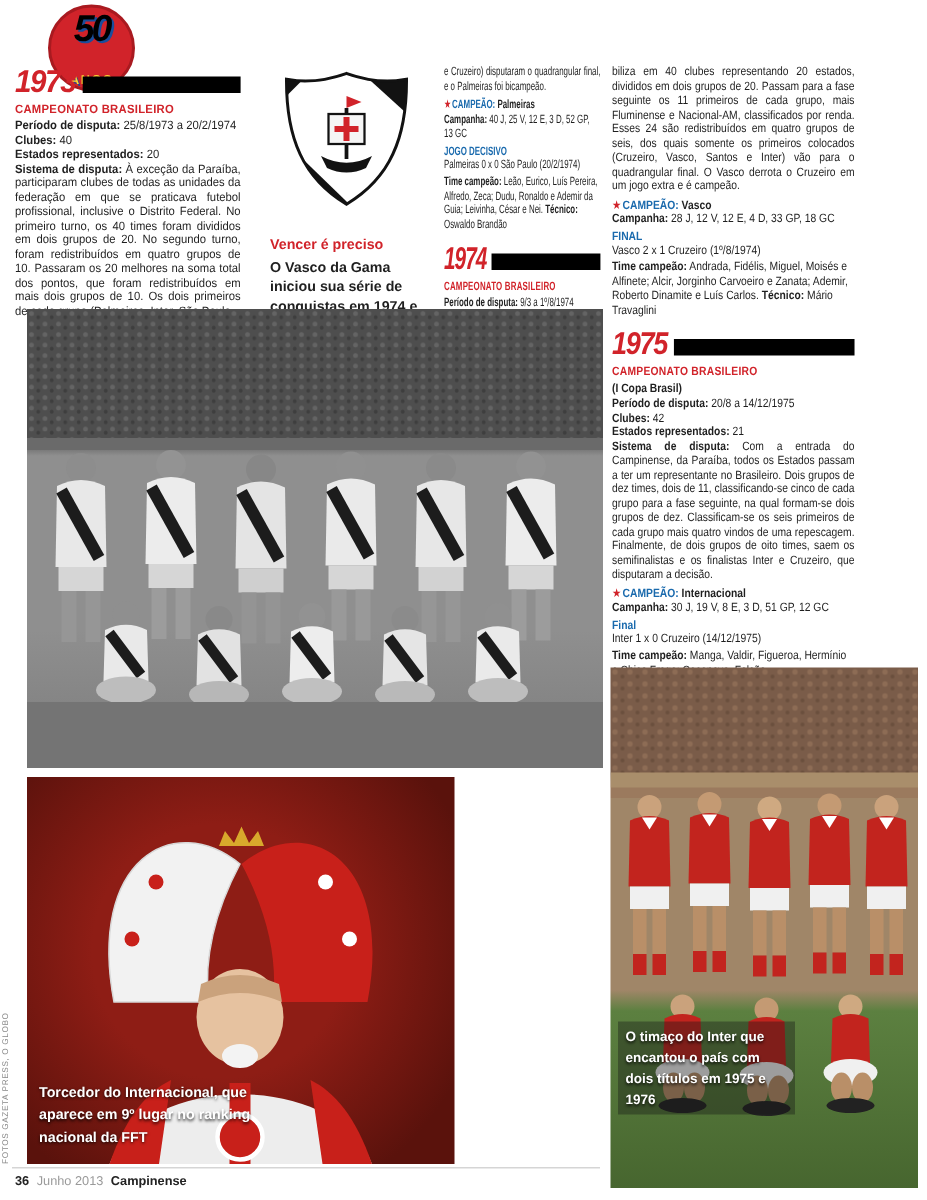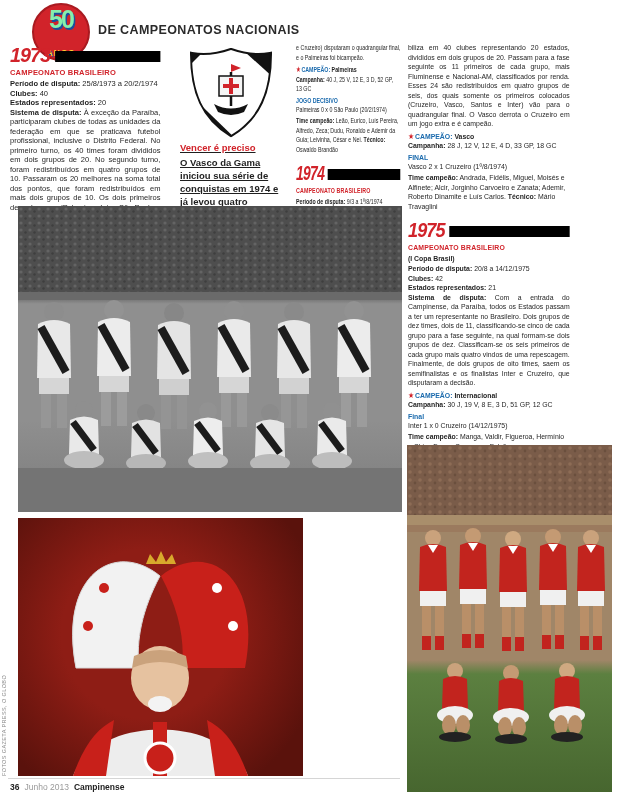--- a/index.html
+++ b/index.html
@@ -2,21 +2,21 @@
 <html><head>
 <meta charset="utf-8">
 <style>
   html,body{margin:0;padding:0;background:#cfcfcf;}
   .page{position:relative;width:618px;height:800px;background:#ffffff;overflow:hidden;
         font-family:"Liberation Sans",sans-serif;color:#1f1f1f;}
   
   .badge{position:absolute;left:32px;top:3px;width:54px;height:54px;border-radius:50%;
          background:#d1232a;border:2px solid #a91a20;display:flex;flex-direction:column;
          align-items:center;justify-content:center;line-height:1;}
-  .badge .b1{font-size:25px;font-weight:bold;color:#86efac;
+  .badge .b1{font-size:25px;font-weight:bold;font-style:italic;color:#000000;
              text-shadow:1.5px 1.5px 0 #1a4e9c;letter-spacing:-2px;}
   .badge .b2{font-size:8.5px;font-weight:bold;color:#ffd530;text-shadow:1px 1px 0 #1a4e9c;
              letter-spacing:1px;margin-top:17px;}
   .htitle{position:absolute;left:98px;top:23px;font-size:12.5px;font-weight:bold;
           color:#2b2b2b;letter-spacing:.4px;}
   
   .col{position:absolute;transform-origin:0 0;}
   .col1{left:10px;top:43px;width:160px;transform:scaleX(.94);}
   .col2{left:170px;top:44px;width:122px;}
   .col3{left:296px;top:43px;width:158px;transform:scaleX(.66);}
@@ -29,21 +29,21 @@
   p{margin:0;}
   .fld,.body{font-size:8px;line-height:9.5px;}
   .just{text-align:justify;}
   .champ{font-size:8px;line-height:9.5px;margin-top:3px;}
   .champ .star{color:#d1232a;font-size:8px;margin-right:1px;}
   .blue{color:#1a6aad;font-weight:bold;}
   .bluehead{font-size:8px;font-weight:bold;color:#1a6aad;margin-top:2px;}
   .mt2{margin-top:2px;} .mt6{margin-top:7px;}
   
   .crest{display:block;margin:2px auto 0 auto;}
-  .callout{margin-top:4px;padding-left:10px;text-decoration:underline;}
+  .callout{margin-top:20px;padding-left:10px;}
   .callout .ct{font-size:9.5px;font-weight:bold;color:#d1232a;margin-bottom:3px;}
   .callout .cb{font-size:9.5px;font-weight:bold;line-height:13px;width:100px;}
   
   .photo{position:absolute;overflow:hidden;}
   .vasco-photo{left:18px;top:206px;width:384px;height:306px;
      background:linear-gradient(#4e4e4e 0 28%,#8f8f8f 32% 70%,#7c7c7c);}
   .fan-photo{left:18px;top:518px;width:285px;height:258px;
      background:radial-gradient(circle at 45% 45%,#8e1d15 0 40%,#5a120c 85%);}
   .inter-photo{left:407px;top:445px;width:205px;height:347px;
      background:linear-gradient(#7a5c49 0 20%,#9b7a5e 22% 25%,#a08668 25% 62%,#5c8040 66%,#47662f);}
@@ -63,21 +63,20 @@
 </style>
 </head>
 <body>
 
 <div class="page">
 
   <div class="badge">
     <span class="b1">50</span>
     <span class="b2">ANOS</span>
   </div>
-  <div class="htitle">DE CAMPEONATOS NACIONAIS</div>
 
   <div class="col col1">
     <div class="yrow">
       <span class="year">1973</span>
       <span class="ybar"></span>
     </div>
     <div class="league">CAMPEONATO BRASILEIRO</div>
     <p class="fld"><b>Período de disputa:</b> <span>25/8/1973 a 20/2/1974</span></p>
     <p class="fld"><b>Clubes:</b> <span>40</span></p>
     <p class="fld"><b>Estados representados:</b> <span>20</span></p>
@@ -261,20 +260,21 @@
       <ellipse cx="142" cy="160" rx="29" ry="32" fill="#e6c2a0"></ellipse>
       <path d="M114,150 Q142,138 170,150 L168,138 Q142,126 116,138 Z" fill="#caa27c"></path>
       <ellipse cx="142" cy="186" rx="12" ry="8" fill="#f3f3f3"></ellipse>
       <path d="M55,258 C78,196 207,196 230,258 Z" fill="#ededed"></path>
       <path d="M55,258 C66,226 80,210 96,202 L88,258 Z" fill="#c8201a"></path>
       <path d="M230,258 C219,226 205,210 189,202 L197,258 Z" fill="#c8201a"></path>
       <rect x="135" y="204" width="14" height="54" fill="#c8201a"></rect>
       <circle cx="142" cy="240" r="15" fill="#c8201a" stroke="#ffffff" stroke-width="3"></circle>
     </svg>
   </div>
+  <div class="pcap cap-fan">Torcedor do Internacional, que aparece em 9º lugar no ranking nacional da FFT</div>
 
   <div class="photo inter-photo">
     <svg width="205" height="347" viewBox="0 0 205 347">
       <defs>
         <pattern id="crowd2" width="10" height="8" patternUnits="userSpaceOnUse">
           <circle cx="3" cy="3" r="1.8" fill="#8d6c55"></circle>
             <circle cx="8" cy="6" r="1.4" fill="#6a4f3d"></circle>
         </pattern>
       </defs>
       <rect width="205" height="72" fill="url(#crowd2)"></rect>
@@ -350,20 +350,21 @@
       <g transform="translate(160,218)">
           <circle cy="8" r="8" fill="#cfa981"></circle>
           <path d="M-12,16 Q0,10 12,16 L13,46 -13,46 Z" fill="#c2241e"></path>
           <ellipse cx="0" cy="52" rx="18" ry="9" fill="#f0f0f0"></ellipse>
           <ellipse cx="-6" cy="62" rx="7" ry="10" fill="#b98f68"></ellipse>
           <ellipse cx="8" cy="62" rx="7" ry="10" fill="#b98f68"></ellipse>
           <ellipse cx="0" cy="74" rx="16" ry="5" fill="#222222"></ellipse>
         </g>
     </svg>
   </div>
+  <div class="pcap cap-inter">O timaço do Inter que encantou o país com dois títulos em 1975 e 1976</div>
 
   <div class="frule"></div>
   <div class="footer">
     <span class="fpage">36</span>
     <span class="fdate">Junho 2013</span>
     <span class="fmag">Campinense</span>
   </div>
   <div class="credit">FOTOS GAZETA PRESS, O GLOBO</div>
 
 </div>

